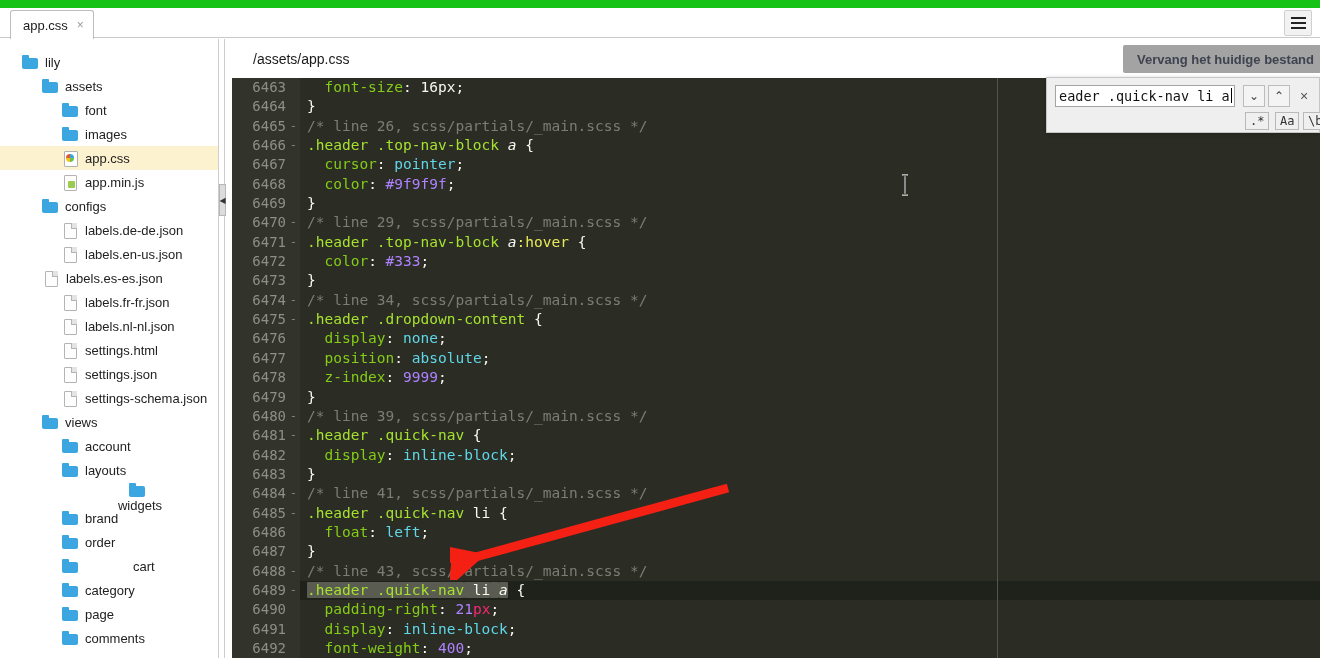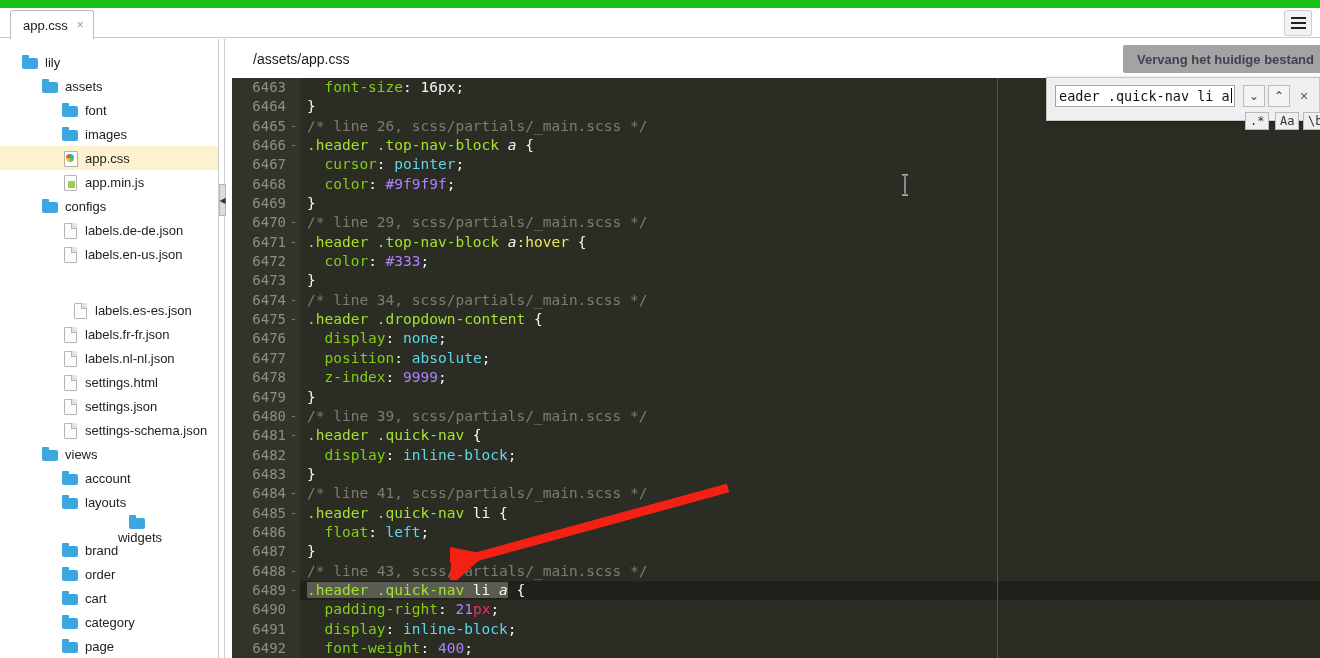--- a/index.html
+++ b/index.html
@@ -202,21 +202,21 @@
   .t-val   { color: #5fd7e8; }
   .t-num   { color: #ae81ff; }
   .t-unit  { color: #f92672; }
   .t-cmt   { color: #7b7d72; }
   .t-punc  { color: #f8f8f2; }
   .hl-match { background: #5a5c52; border-radius: 1px; }
 
   
   #find-widget {
     position: absolute; top: 77px; left: 1046px;
-    width: 274px; height: 44px;
+    width: 274px; height: 56px;
     background: #efefef;
     border: 1px solid #c6c6c6;
     box-shadow: 0 1px 4px rgba(0,0,0,.25);
   }
   #find-input {
     position: absolute; top: 7px; left: 8px;
     width: 180px; height: 22px;
     background: #ffffff; border: 1px solid #a4a4a4;
     font-family: "DejaVu Sans Mono", monospace;
     font-size: 13.5px; color: #111;
@@ -313,21 +313,21 @@
       <span>configs</span>
     </div>
     <div class="tree-row" style="padding-left: 62px;">
       <span class="ic file"></span>
       <span>labels.de-de.json</span>
     </div>
     <div class="tree-row" style="padding-left: 62px;">
       <span class="ic file"></span>
       <span>labels.en-us.json</span>
     </div>
-    <div class="tree-row" style="padding-left: 72px; margin-top: 32px;">
+    <div class="tree-row" style="padding-left: 43px;">
       <span class="ic file"></span>
       <span>labels.es-es.json</span>
     </div>
     <div class="tree-row" style="padding-left: 62px;">
       <span class="ic file"></span>
       <span>labels.fr-fr.json</span>
     </div>
     <div class="tree-row" style="padding-left: 62px;">
       <span class="ic file"></span>
       <span>labels.nl-nl.json</span>
@@ -361,21 +361,21 @@
       <span>widgets</span>
     </div>
     <div class="tree-row" style="padding-left: 62px;">
       <span class="ic folder"></span>
       <span>brand</span>
     </div>
     <div class="tree-row" style="padding-left: 62px;">
       <span class="ic folder"></span>
       <span>order</span>
     </div>
-    <div class="tree-row" style="padding-left: 62px;">
+    <div class="tree-row" style="padding-left: 62px; gap: 48px;">
       <span class="ic folder"></span>
       <span>cart</span>
     </div>
     <div class="tree-row" style="padding-left: 62px;">
       <span class="ic folder"></span>
       <span>category</span>
     </div>
     <div class="tree-row" style="padding-left: 62px;">
       <span class="ic folder"></span>
       <span>page</span>

